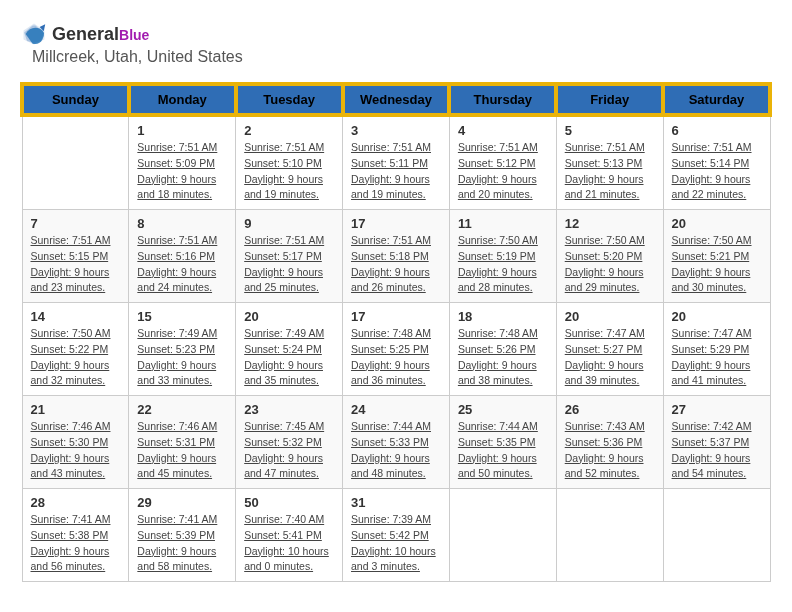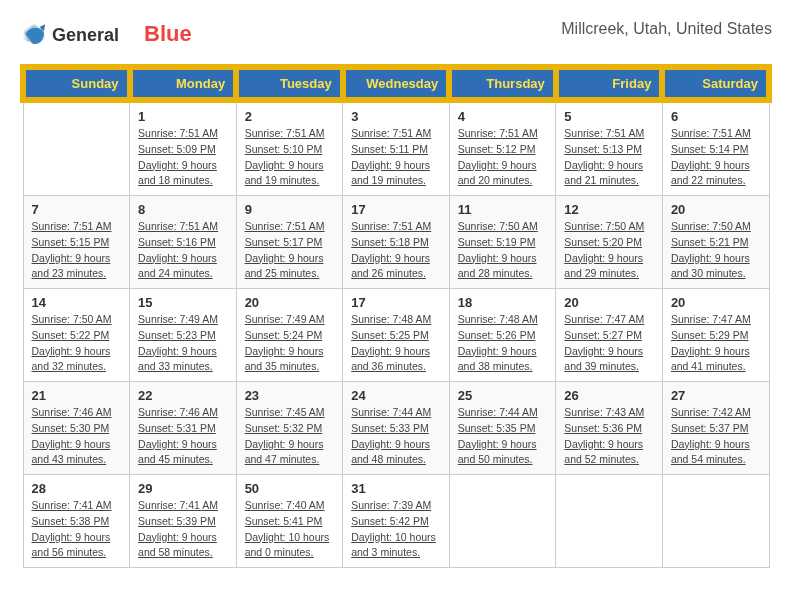--- a/index.html
+++ b/index.html
@@ -8,36 +8,36 @@
       background: #fff;
       width: 792px;
       min-height: 612px;
       padding: 20px;
     }
     .header-area {
       display: flex;
       justify-content: space-between;
       align-items: flex-start;
       margin-bottom: 16px;
+      flex-direction: column;
     }
     .logo {
       display: flex;
       align-items: center;
       gap: 4px;
     }
     .logo-text-general {
       font-size: 18px;
       font-weight: bold;
       color: #333;
     }
     .logo-text-blue {
-      font-size: 22px;
-      font-weight: bold;
-      color: #ef4444;
-      padding-left: 25px;
+      font-size: 14px;
+      font-weight: bold;
+      color: #a21caf;
     }
     .logo-icon {
       width: 28px;
       height: 28px;
     }
     .title-area {
       text-align: right;
     }
     .month-title {
       font-size: 36px;
@@ -49,26 +49,26 @@
       color: #555;
       margin-left: 12px;
     }
     .calendar-table {
       width: 100%;
       border-collapse: collapse;
       font-size: 11px;
     }
     .calendar-table thead tr th {
       background-color: #2f6db5;
-      color: #fde047;
+      color: #000000;
       padding: 6px 8px;
-      text-align: right;
+      text-align: center;
       font-size: 13px;
       font-weight: bold;
-      border: 6px solid #eab308;
+      border: 4px solid #eab308;
     }
     .calendar-table tbody tr td {
       border: 1px solid #ccc;
       vertical-align: top;
       padding: 6px 8px;
       min-width: 100px;
       height: 80px;
       background: #fff;
     }
     .calendar-table tbody tr:nth-child(even) td {

